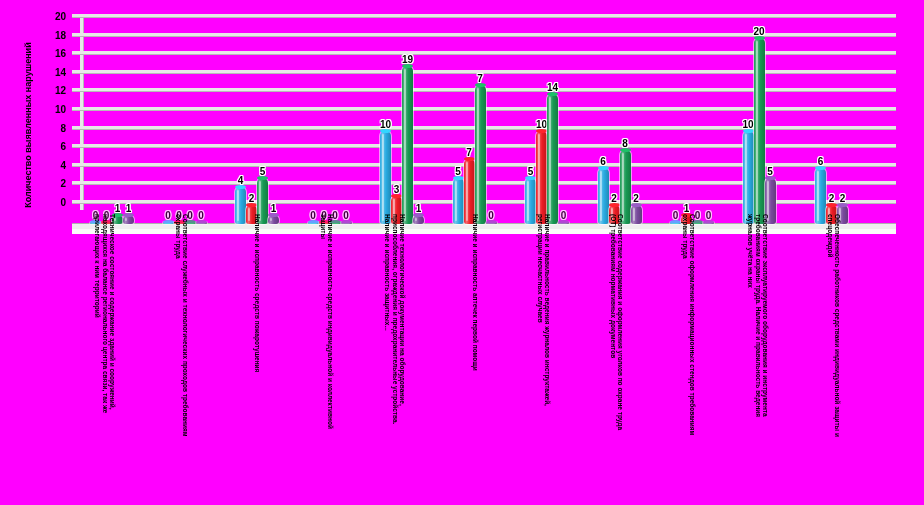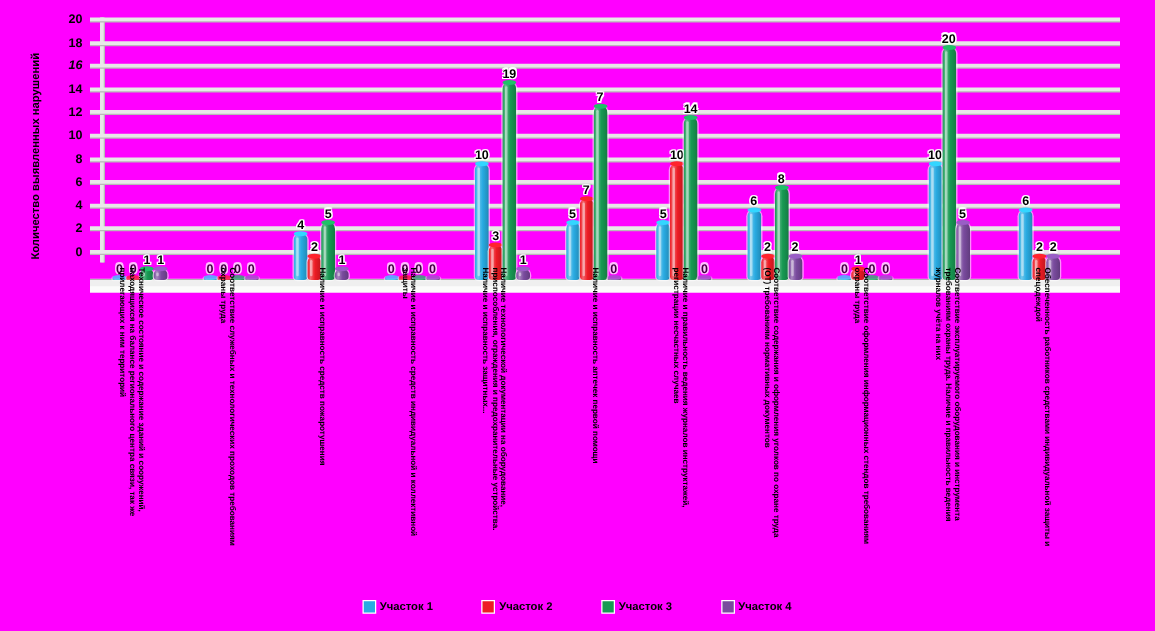--- a/index.html
+++ b/index.html
@@ -154,21 +154,21 @@
         <div class="gridline" style="top: 93px;"></div>
         <div class="gridline" style="top: 111.6px;"></div>
         <div class="gridline" style="top: 130.2px;"></div>
         <div class="gridline" style="top: 148.8px;"></div>
         <div class="gridline" style="top: 167.4px;"></div>
         <div class="gridline" style="top: 186px;"></div>
       </div>
     <div id="yticks">
         <div class="ytick" style="top: 2px;">20</div>
         <div class="ytick" style="top: 20.6px;">18</div>
-        <div class="ytick" style="top: 39.2px; font-style: italic;">16</div>
+        <div class="ytick" style="top: 39.2px;">16</div>
         <div class="ytick" style="top: 57.8px;">14</div>
         <div class="ytick" style="top: 76.4px;">12</div>
         <div class="ytick" style="top: 95px;">10</div>
         <div class="ytick" style="top: 113.6px;">8</div>
         <div class="ytick" style="top: 132.2px;">6</div>
         <div class="ytick" style="top: 150.8px;">4</div>
         <div class="ytick" style="top: 169.4px;">2</div>
         <div class="ytick" style="top: 188px;">0</div>
       </div>
     <div class="floor">
@@ -460,32 +460,14 @@
       <div class="cat" style="left: 324px;">Наличие технологической документации на оборудование, приспособления, ограждения и предохранительные устройства. Наличие и исправность защитных...</div>
       <div class="cat" style="left: 396.5px;">Наличие и исправность аптечек первой помощи</div>
       <div class="cat" style="left: 469px;">Наличие и правильность ведения журналов инструктажей, регистрации несчастных случаев</div>
       <div class="cat" style="left: 541.5px;">Соответствие содержания и оформления уголков по охране труда (ОТ) требованиям нормативных документов</div>
       <div class="cat" style="left: 614px;">Соответствие оформления информационных стендов требованиям охраны труда</div>
       <div class="cat" style="left: 686.5px;">Соответствие эксплуатируемого оборудования и инструмента требованиям охраны труда. Наличие и правильность ведения журналов учёта на них</div>
       <div class="cat" style="left: 759px;">Обеспеченность работников средствами индивидуальной защиты и спецодеждой</div>
     </div>
 
 
-  <div class="legend" id="legend">
-      <div class="legend-item">
-        <span class="swatch" style="background: rgb(41, 171, 226);"></span>
-        <span class="legend-label">Участок 1</span>
-      </div>
-      <div class="legend-item">
-        <span class="swatch" style="background: rgb(237, 28, 36);"></span>
-        <span class="legend-label">Участок 2</span>
-      </div>
-      <div class="legend-item">
-        <span class="swatch" style="background: rgb(24, 154, 83);"></span>
-        <span class="legend-label">Участок 3</span>
-      </div>
-      <div class="legend-item">
-        <span class="swatch" style="background: rgb(122, 75, 158);"></span>
-        <span class="legend-label">Участок 4</span>
-      </div>
-    </div>
 
 </div>
 
 </body></html>

